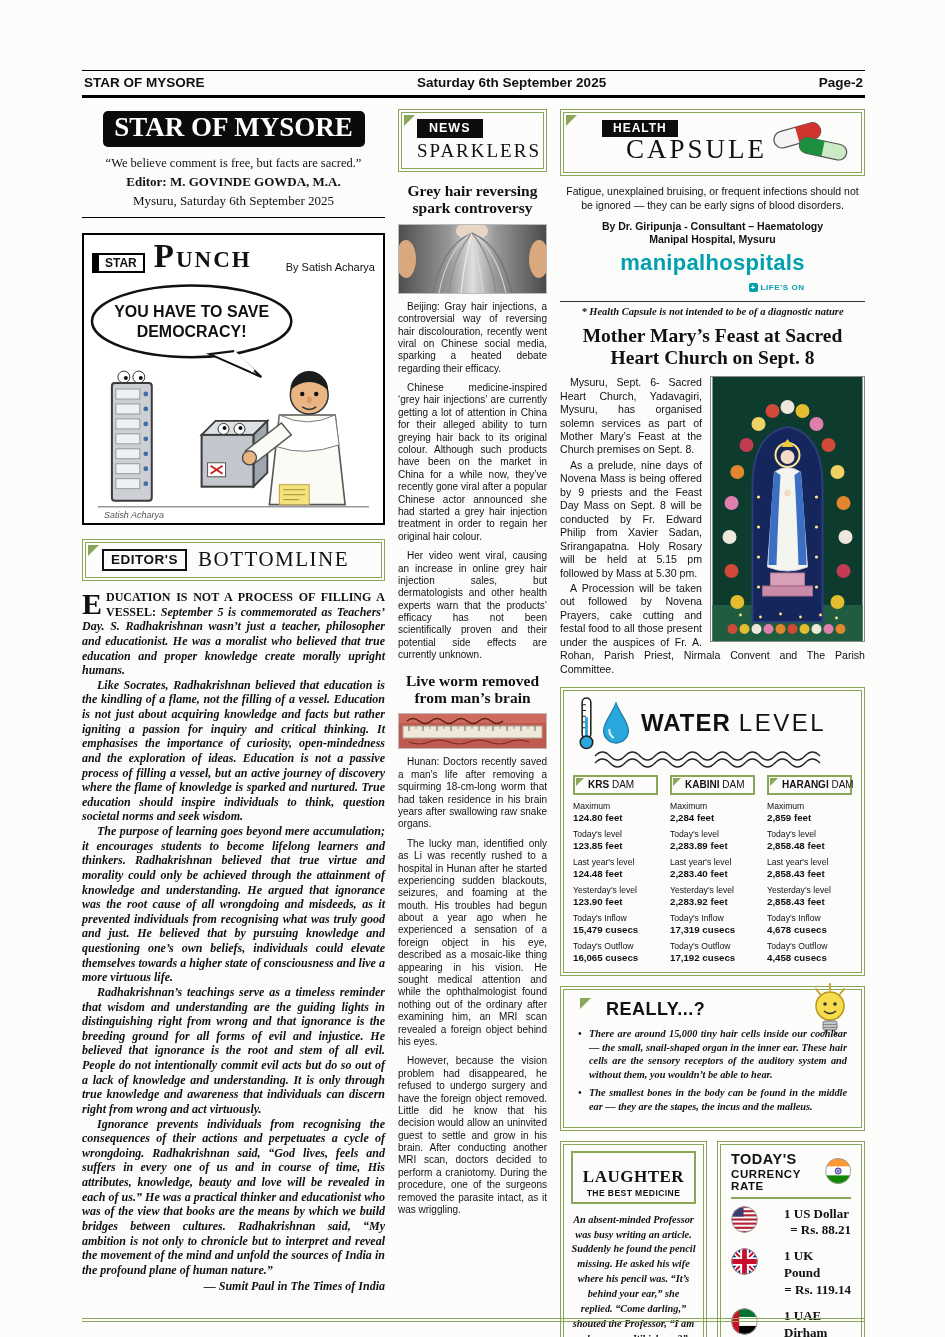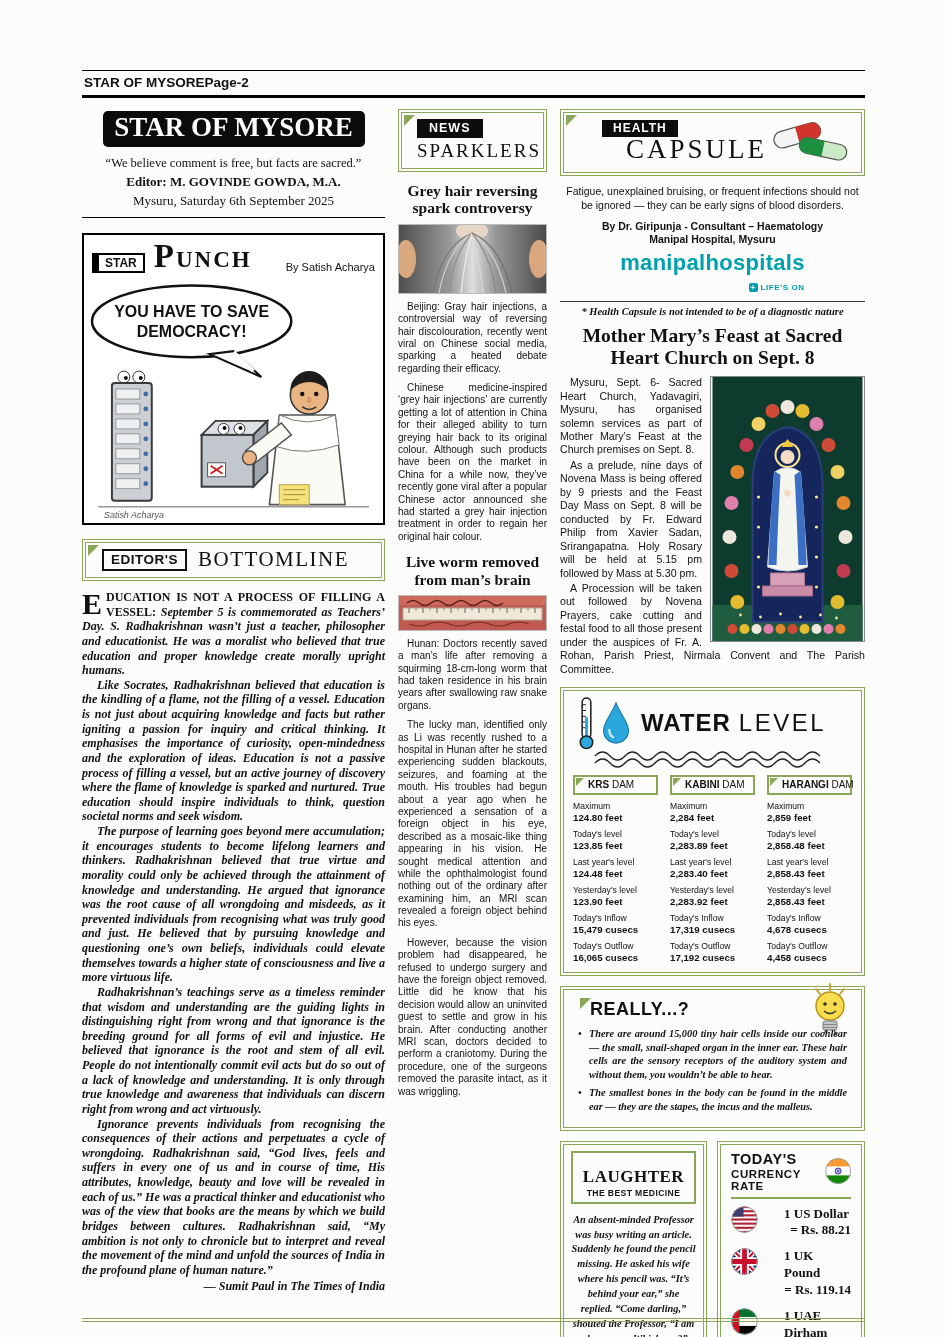--- a/index.html
+++ b/index.html
@@ -92,21 +92,21 @@
   .dam { flex:1; min-width:0; }
   .dam-name { border:2px solid #8aa658; position:relative; padding:2px 2px 3px 13px; font-size:10px; white-space:nowrap; }
   .gflag-sm { position:absolute; left:1px; top:1px; width:0; height:0; border-top:8px solid #8aa658; border-right:8px solid transparent; }
   .dr { margin-top:6px; }
   .drl { font-size:8.6px; }
   .drv { font-weight:bold; font-size:9.7px; margin-top:1px; }
 
   
   .really { border:4px double #8aa658; margin-top:10px; position:relative; padding:6px 14px 8px; }
   .really-head { position:relative; padding:3px 0 4px 12px; }
-  .really-title { font-weight:bold; font-size:18px; letter-spacing:.5px; }
+  .really-title { font-weight:bold; font-size:18px; letter-spacing:.5px;margin-left:16px; }
   .bulb { position:absolute; right:-4px; top:-14px; width:42px; height:56px; }
   .really ul { list-style:none; margin:3px 0 0; padding:0; font-family:"Liberation Serif",serif; font-weight:bold;
                font-style:italic; font-size:10.3px; line-height:1.32; text-align:justify; }
   .really li { position:relative; padding-left:11px; margin-bottom:5px; }
   .really li::before { content:"\2022"; position:absolute; left:0; top:0; }
 
   
   .bottom-row { display:flex; gap:10px; margin-top:10px; align-items:stretch; }
   .laughter { width:147px; flex:none; border:4px double #8aa658; padding:6px 7px; }
   .laughter-head { border:2px solid #8aa658; text-align:center; padding:14px 2px 4px; }
@@ -126,20 +126,21 @@
   .footer-rule { position:absolute; left:82px; right:80px; bottom:15px; border-top:4px double #8aa658; }
 </style>
 </head>
 <body>
 
 <div class="page">
   <div class="content">
 
     <header class="topbar">
       <span>STAR OF MYSORE</span>
+      <span class="tb-center">Saturday 6th September 2025</span>
       <span>Page-2</span>
     </header>
 
     <div class="cols">
 
       <div class="col-left">
 
         <section>
           <div class="mast-title">STAR OF MYSORE</div>
           <div class="mast-quote">“We believe comment is free, but facts are sacred.”</div>
@@ -258,20 +259,21 @@
               <path d="M73,8 C78,26 82,48 84,68" stroke="#dadada"></path>
               <path d="M73,8 C86,24 94,46 97,68" stroke="#8a8a8a"></path>
               <path d="M73,8 C91,20 101,42 107,68" stroke="#d2d2d2"></path>
               <path d="M73,8 C96,18 106,40 113,68" stroke="#6f6f6f"></path>
             </g>
             <ellipse cx="7" cy="34" rx="10" ry="19" fill="#d9a87f"></ellipse>
             <ellipse cx="140" cy="34" rx="10" ry="19" fill="#d9a87f"></ellipse>
           </svg>
           <p class="mid-p">Beijing: Gray hair injections, a controversial way of reversing hair discolouration, recently went viral on Chinese social media, sparking a heated debate regarding their efficacy.</p>
           <p class="mid-p">Chinese medicine-inspired ‘grey hair injections’ are currently getting a lot of attention in China for their alleged ability to turn greying hair back to its original colour. Although such products have been on the market in China for a while now, they’ve recently gone viral after a popular Chinese actor announced she had started a grey hair injection treatment in order to regain her original hair colour.</p>
+          <p class="mid-p">Her video went viral, causing an increase in online grey hair injection sales, but dermatologists and other health experts warn that the products’ efficacy has not been scientifically proven and their potential side effects are currently unknown.</p>
         </article>
 
         <article>
           <h2 class="mid-headline">Live worm removed from man’s brain</h2>
           <svg class="mid-img" viewBox="0 0 147 34">
             <rect width="147" height="34" fill="#c05a50"></rect>
             <rect width="147" height="9" fill="#cf6a5e"></rect>
             <path d="M8,7 q6,-5 12,0 t12,0 t12,0 t12,0 t12,0 t12,0 t12,0 t12,0" stroke="#5e1f18" stroke-width="1.6" fill="none"></path>
             <rect x="4" y="12" width="139" height="12" fill="#f0e8d8" stroke="#aa9"></rect>
             <path d="M10,12v5M24,12v5M38,12v5M52,12v5M66,12v5M80,12v5M94,12v5M108,12v5M122,12v5M136,12v5" stroke="#555" stroke-width="0.9"></path>

